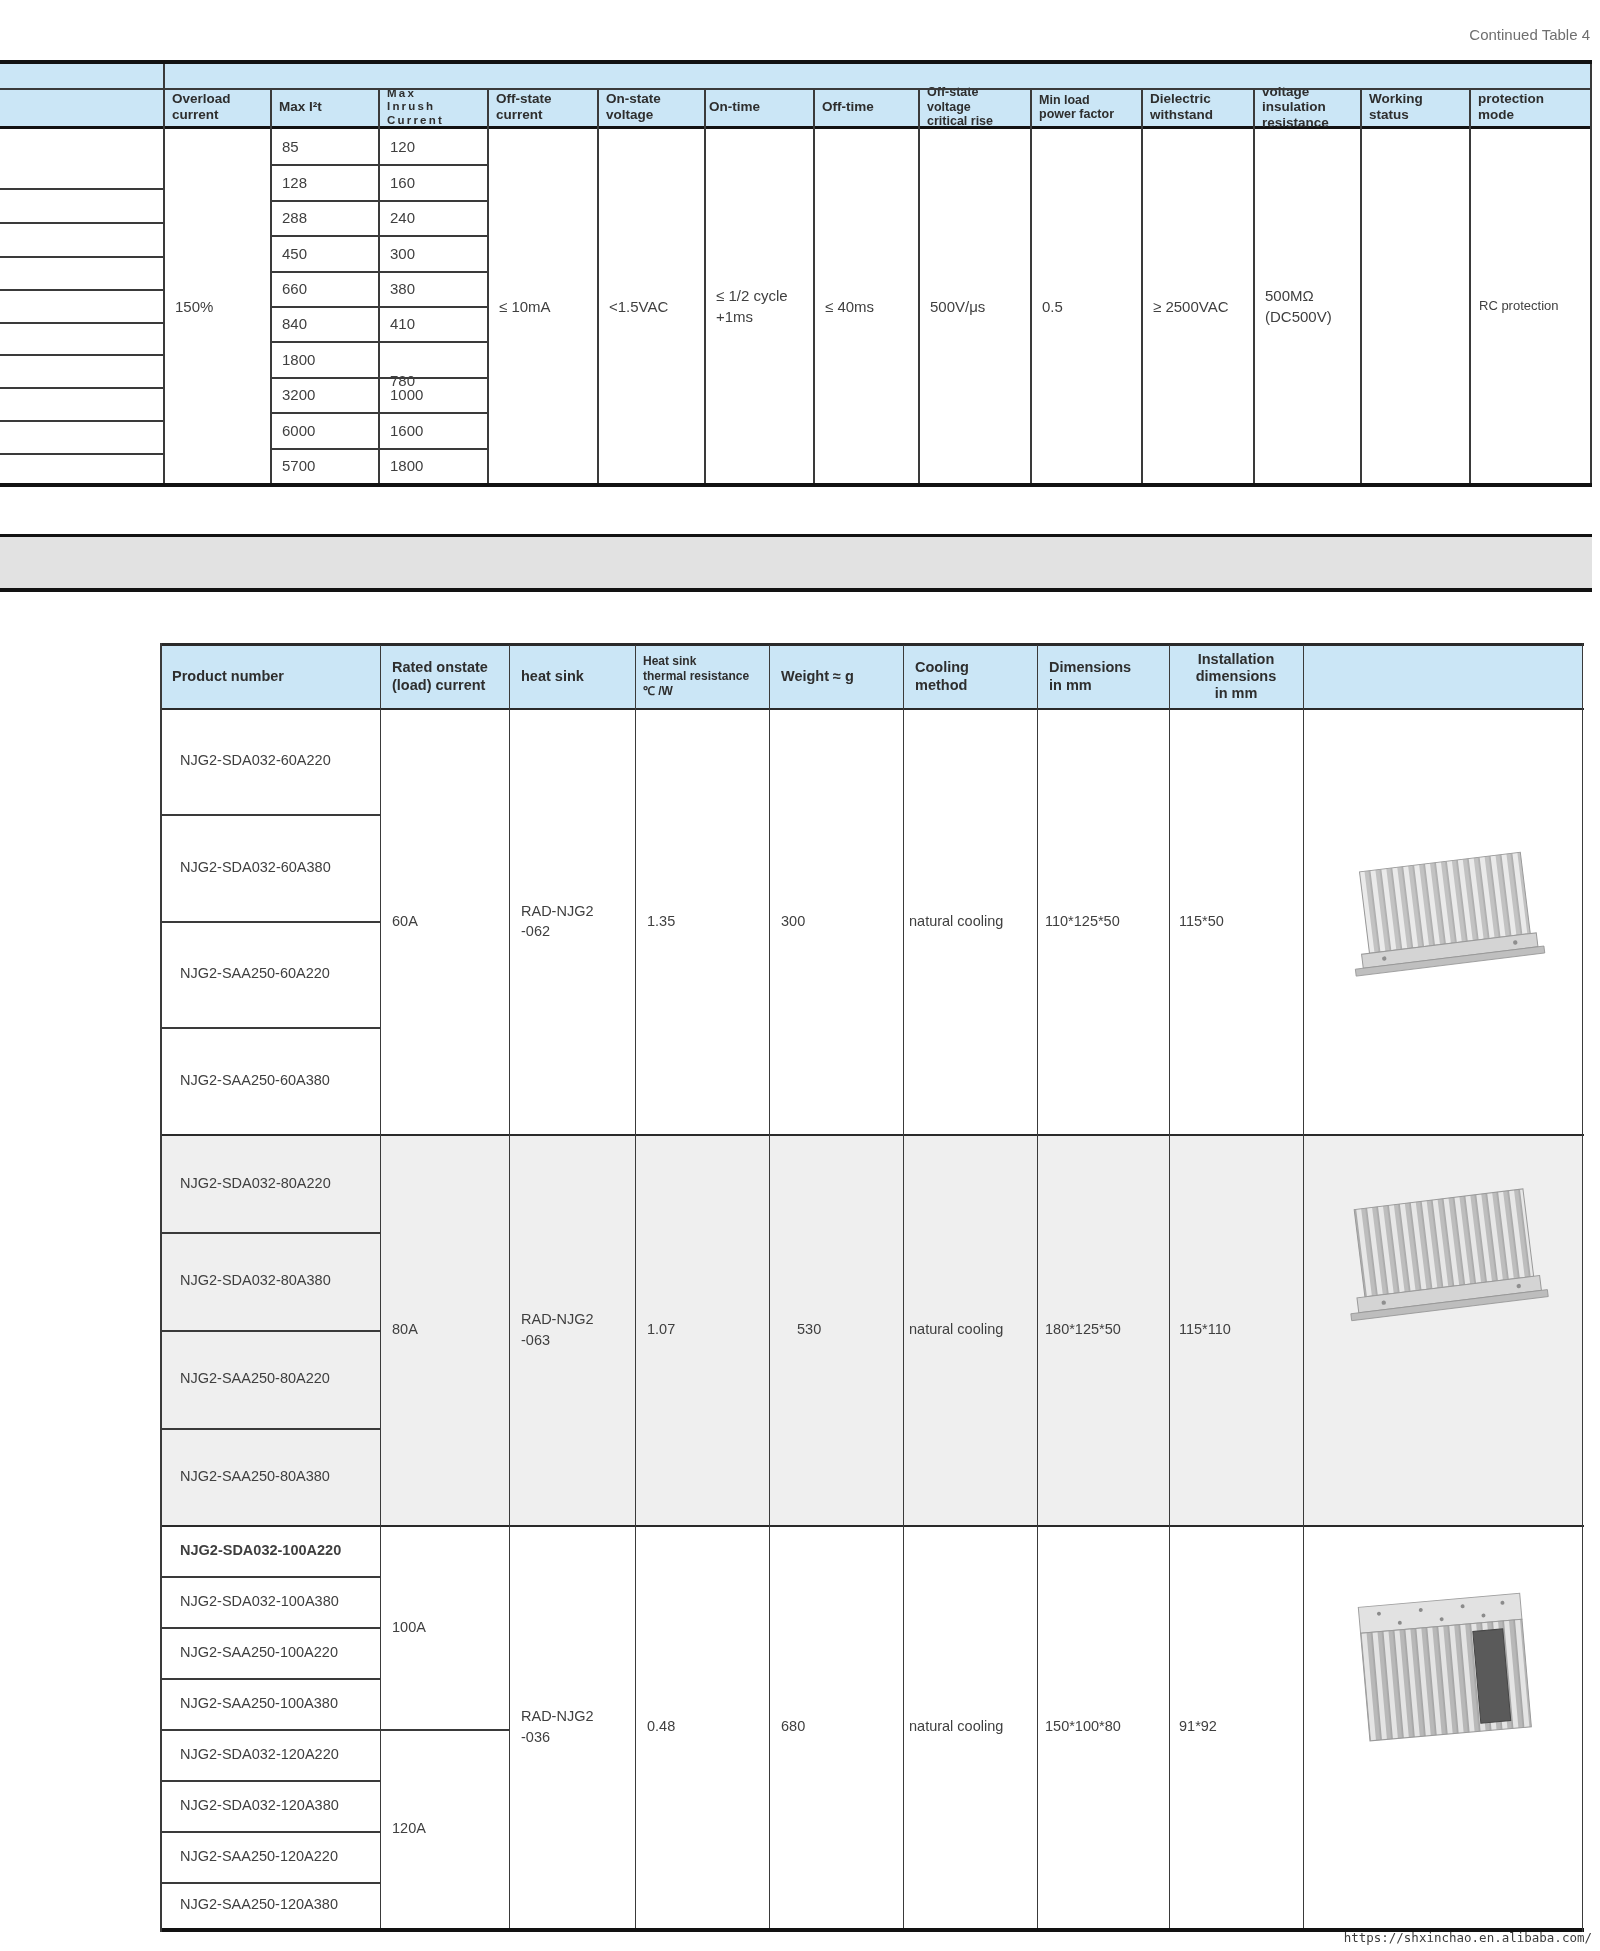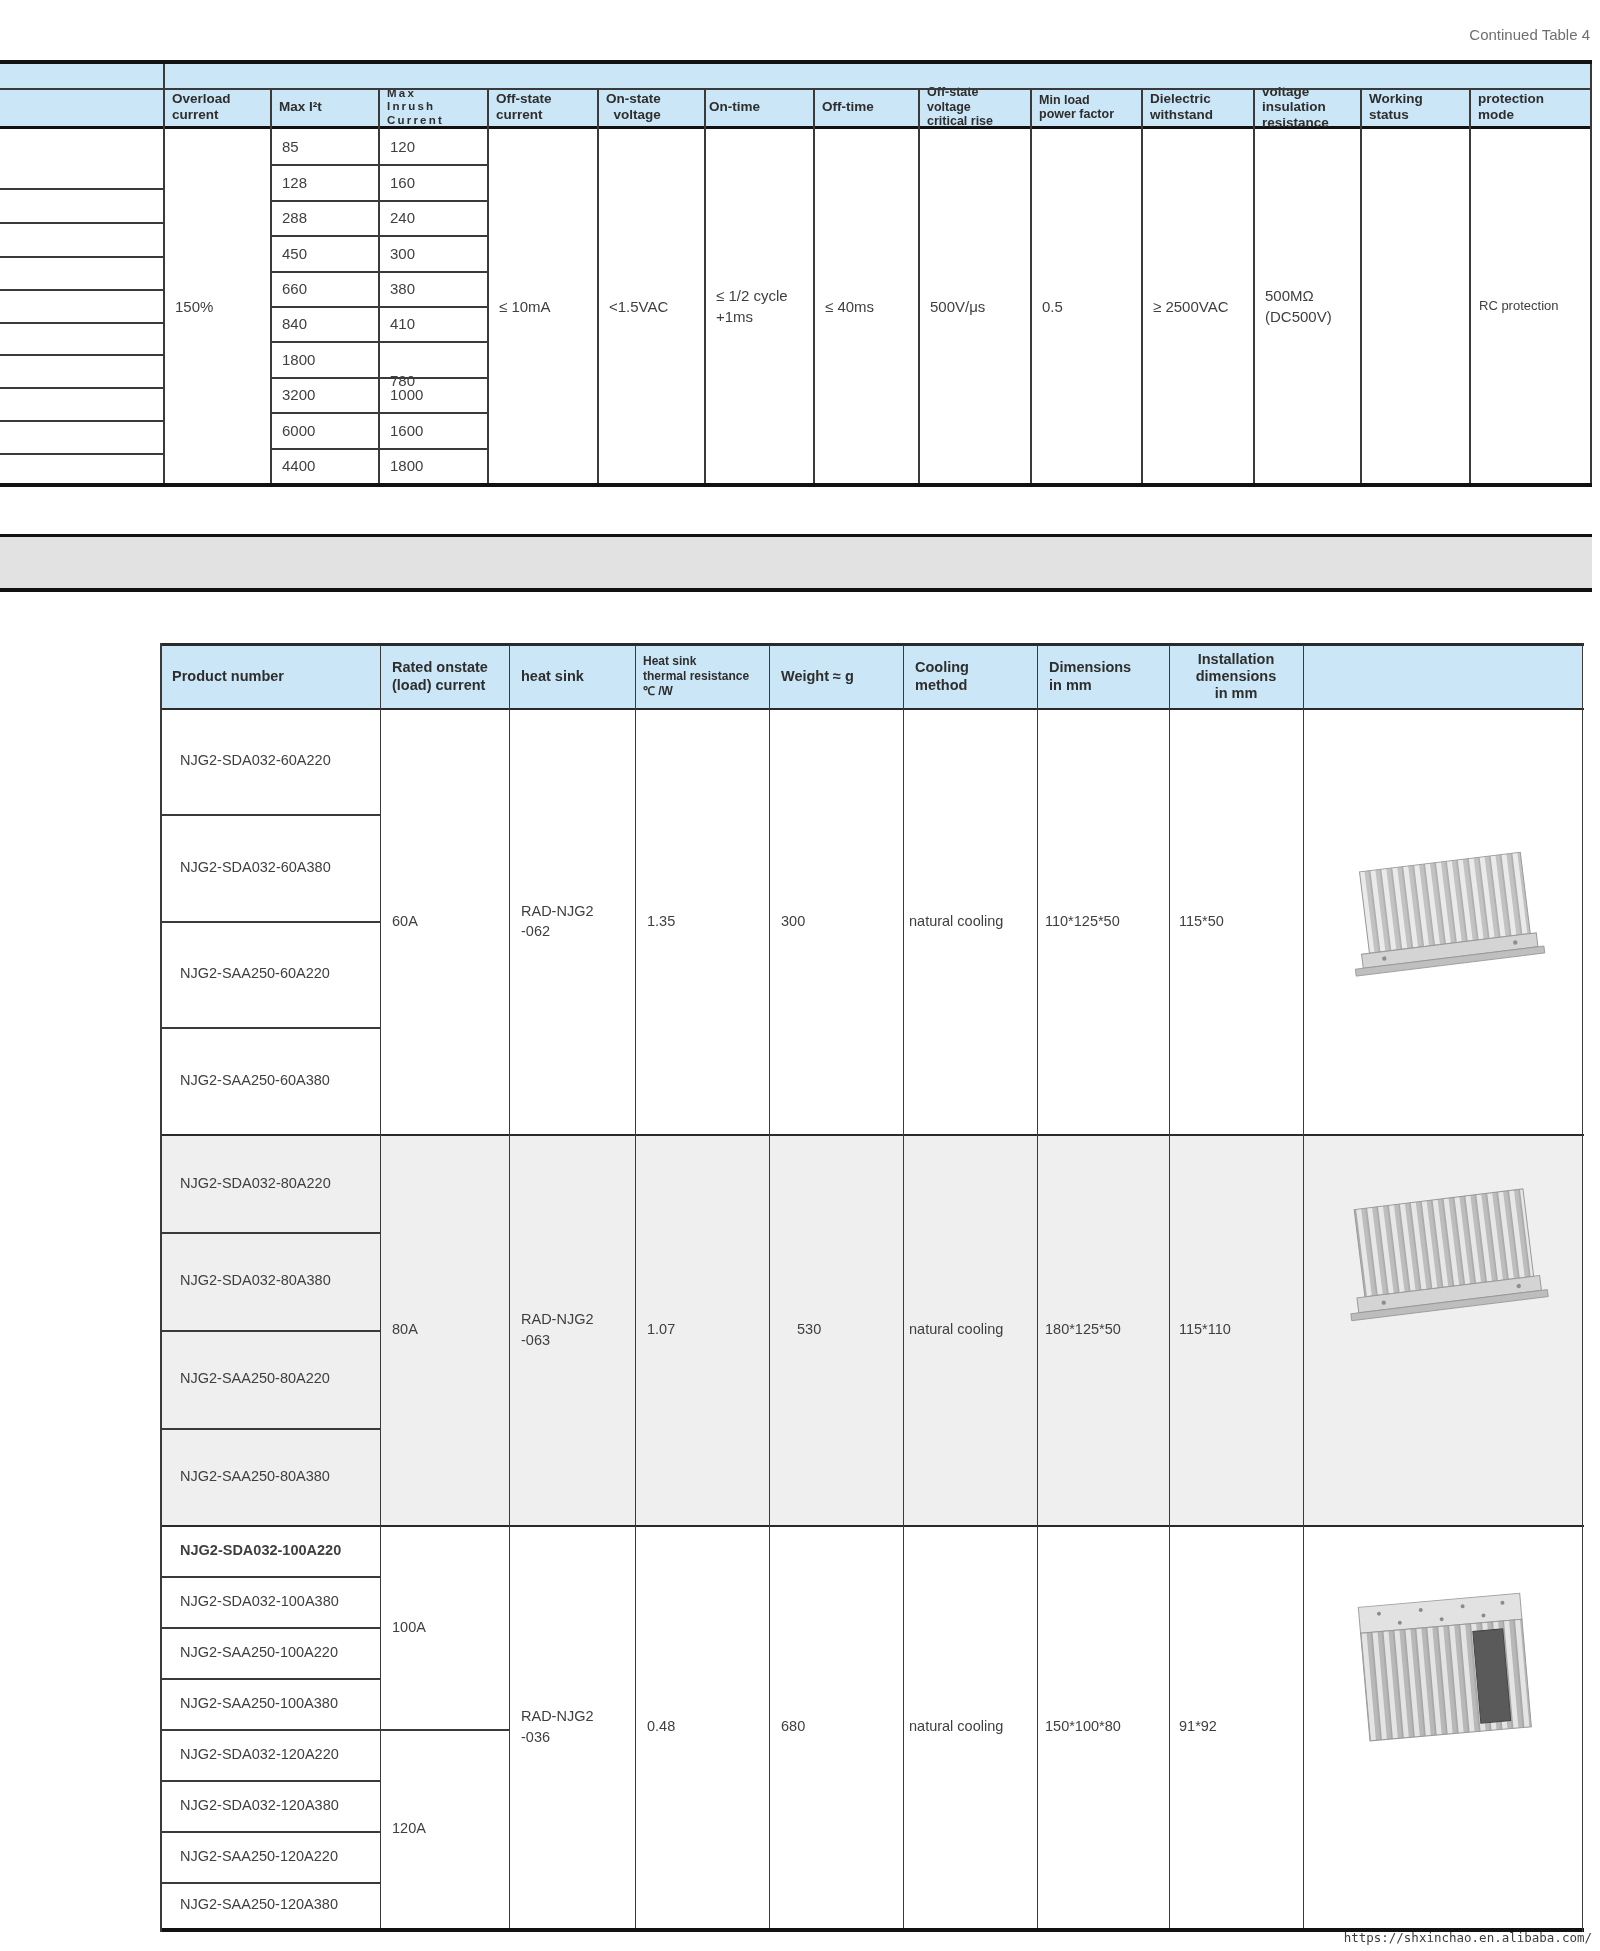--- a/index.html
+++ b/index.html
@@ -42,21 +42,21 @@
     <div class="thick" style="left:0;top:483px;width:1592px;height:4px;"></div>
 
     <div class="sth" style="left:163px;top:88px;width:107px;height:38px;">Overload
 current</div>
     <div class="sth" style="left:270px;top:88px;width:108px;height:38px;">Max I²t</div>
     <div class="sth" style="left:378px;top:88px;width:109px;height:38px;font-size:11.5px;letter-spacing:2.2px;">Max
 Inrush
 Current</div>
     <div class="sth" style="left:487px;top:88px;width:110px;height:38px;">Off-state
 current</div>
-    <div class="sth" style="left:597px;top:88px;width:107px;height:38px;text-align:right;">On-state
+    <div class="sth" style="left:597px;top:88px;width:107px;height:38px;">On-state
 voltage</div>
     <div class="sth" style="left:700px;top:88px;width:131px;height:38px;">On-time</div>
     <div class="sth" style="left:813px;top:88px;width:105px;height:38px;">Off-time</div>
     <div class="sth" style="left:918px;top:88px;width:112px;height:38px;font-size:12.5px;">Off-state
 voltage
 critical rise</div>
     <div class="sth" style="left:1030px;top:88px;width:111px;height:38px;font-size:12.5px;">Min load
 power factor</div>
     <div class="sth" style="left:1141px;top:88px;width:112px;height:38px;">Dielectric
 withstand</div>
@@ -118,21 +118,21 @@
       <div class="cell" style="left:270px;top:271px;width:108px;height:35px;">660</div>
       <div class="cell" style="left:378px;top:271px;width:109px;height:35px;">380</div>
       <div class="cell" style="left:270px;top:306px;width:108px;height:35px;border-radius:8px;">840</div>
       <div class="cell" style="left:378px;top:306px;width:109px;height:35px;">410</div>
       <div class="cell" style="left:270px;top:341px;width:108px;height:36px;">1800</div>
       <div class="cell" style="left:378px;top:341px;width:109px;height:30px;margin-top:24px;">780</div>
       <div class="cell" style="left:270px;top:377px;width:108px;height:35px;">3200</div>
       <div class="cell" style="left:378px;top:377px;width:109px;height:35px;">1000</div>
       <div class="cell" style="left:270px;top:412px;width:108px;height:36px;">6000</div>
       <div class="cell" style="left:378px;top:412px;width:109px;height:36px;">1600</div>
-      <div class="cell" style="left:270px;top:448px;width:108px;height:35px;">4400</div>
+      <div class="cell" style="left:270px;top:448px;width:108px;height:35px;">5700</div>
       <div class="cell" style="left:378px;top:448px;width:109px;height:35px;">1800</div>
     </div>
 
     <div class="cell" style="left:163px;top:129px;width:107px;height:354px;">150%</div>
     <div class="cell" style="left:487px;top:129px;width:110px;height:354px;">≤ 10mA</div>
     <div class="cell" style="left:597px;top:129px;width:107px;height:354px;">&lt;1.5VAC</div>
     <div class="cell" style="left:704px;top:129px;width:109px;height:354px;">≤ 1/2 cycle
 +1ms</div>
     <div class="cell" style="left:813px;top:129px;width:105px;height:354px;">≤ 40ms</div>
     <div class="cell" style="left:918px;top:129px;width:112px;height:354px;">500V/μs</div>

